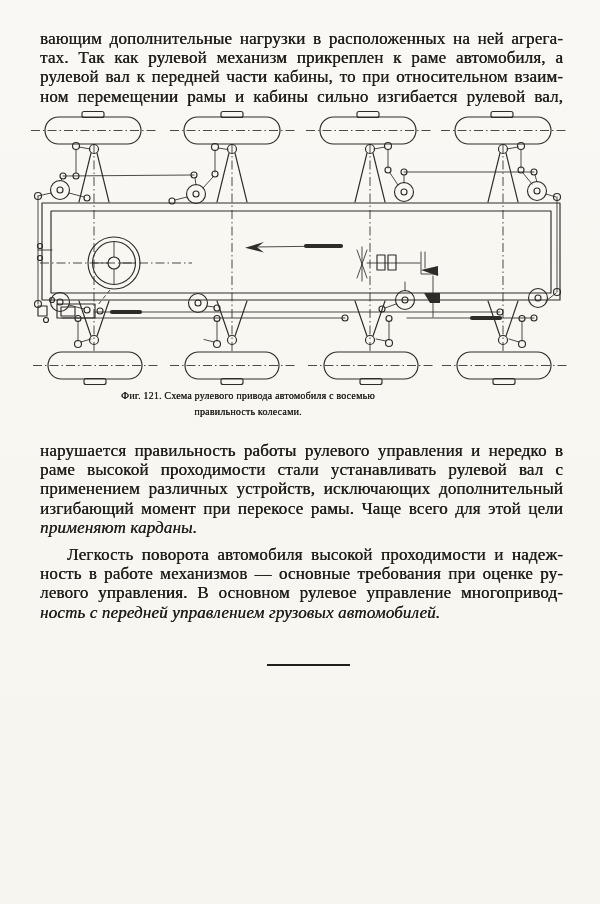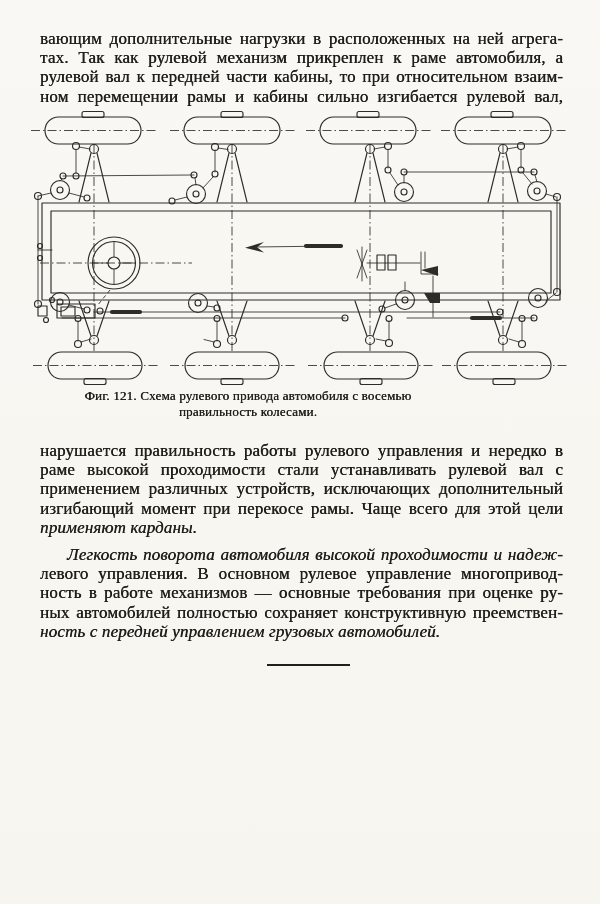--- a/index.html
+++ b/index.html
@@ -22,24 +22,24 @@
   .p1{top:29px;}
   .p2{top:433px;margin-top:8px;}
   .p3{top:545px;}
   .line{
     text-align:justify;text-align-last:justify;text-justify:inter-word;
     letter-spacing:0.15px;
     text-shadow:0.35px 0 currentColor;
     white-space:normal;
   }
   .line.last{text-align-last:left;font-style:italic;}
-  .line.indent{text-indent:27px;font-style:italic;}
+  .line.indent{text-indent:27px;}
   .caption{
     position:absolute;top:388px;left:0;width:496px;
-    text-align:center;font-size:13px;line-height:15.5px;
+    text-align:center;font-size:10px;line-height:15.5px;
     letter-spacing:0.2px;
     text-shadow:0.3px 0 currentColor;
   }
   .figure-svg{position:absolute;top:0;left:0;}
   .figure-svg .st{stroke:var(--line);fill:none;stroke-width:1.15;stroke-linecap:round;stroke-linejoin:round;}
   .figure-svg .thin{stroke-width:0.85;}
   .figure-svg .thick{stroke-width:4.2;}
   .figure-svg .dd{stroke:var(--line);fill:none;stroke-width:0.85;stroke-dasharray:9 3 1.5 3;}
   .figure-svg .dash{stroke:var(--line);fill:none;stroke-width:0.9;stroke-dasharray:4 3;}
   .figure-svg .fill{fill:var(--line);stroke:none;}
@@ -291,20 +291,19 @@
 
   <div class="para p2">
       <div class="line">нарушается правильность работы рулевого управления и нередко в</div>
       <div class="line">раме высокой проходимости стали устанавливать рулевой вал с</div>
       <div class="line">применением различных устройств, исключающих дополнительный</div>
       <div class="line">изгибающий момент при перекосе рамы. Чаще всего для этой цели</div>
       <div class="line last">применяют карданы.</div>
     </div>
   <div class="para p3">
       <div class="line indent">Легкость поворота автомобиля высокой проходимости и надеж-</div>
+      <div class="line">ность в работе механизмов — основные требования при оценке ру-</div>
       <div class="line">левого управления. В основном рулевое управление многопривод-</div>
-      <div class="line">ность в работе механизмов — основные требования при оценке ру-</div>
-      <div class="line">ных автомобилей полностью сохраняет конструктивную преемствен-</div>
       <div class="line last">ность с передней управлением грузовых автомобилей.</div>
     </div>
 
   <div class="rule"></div>
 </div>
 
 </body></html>

